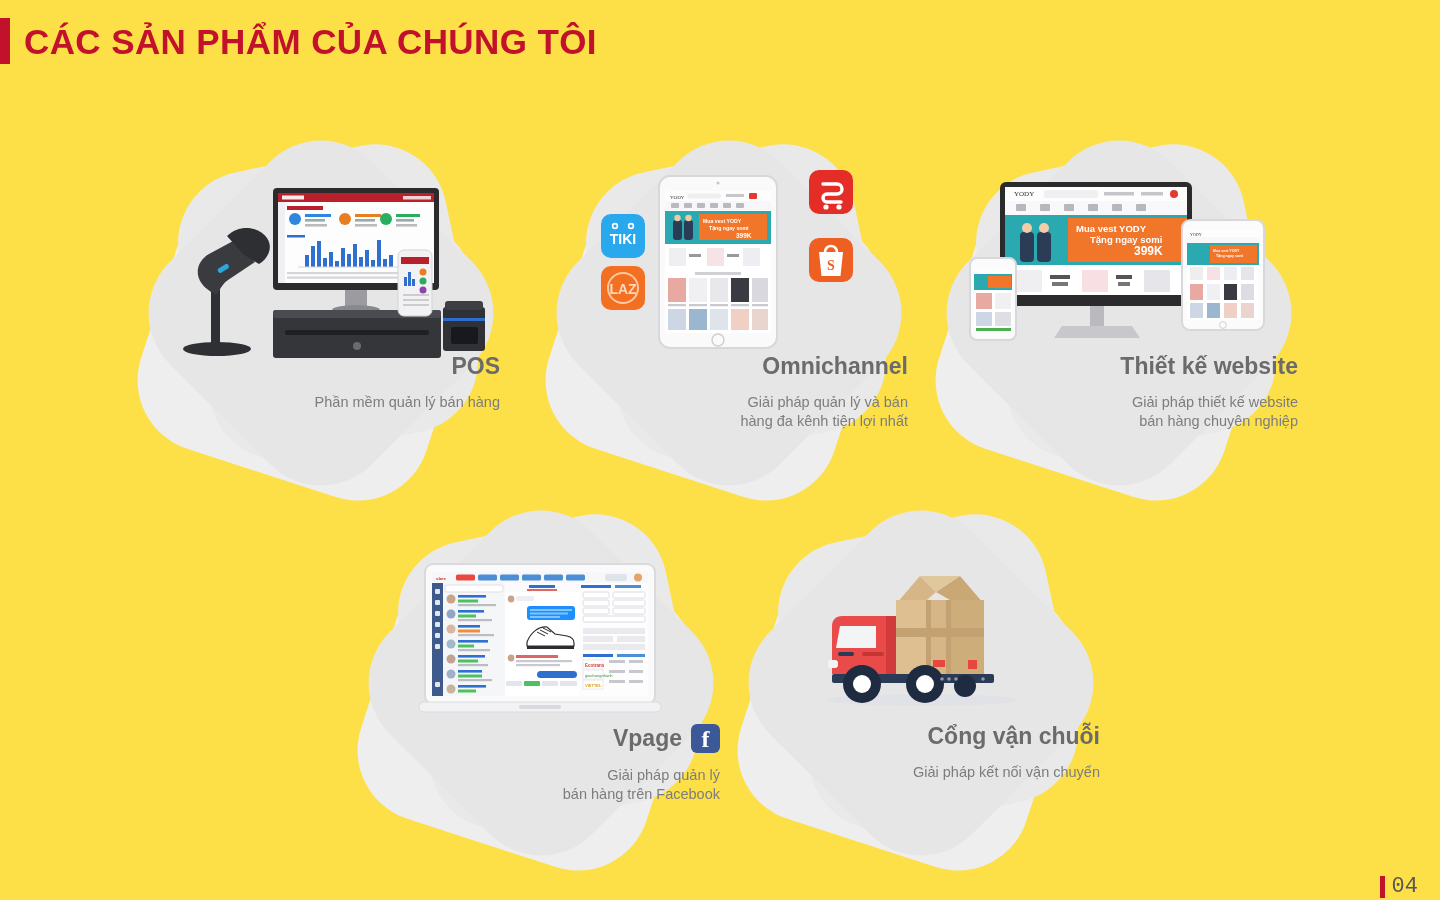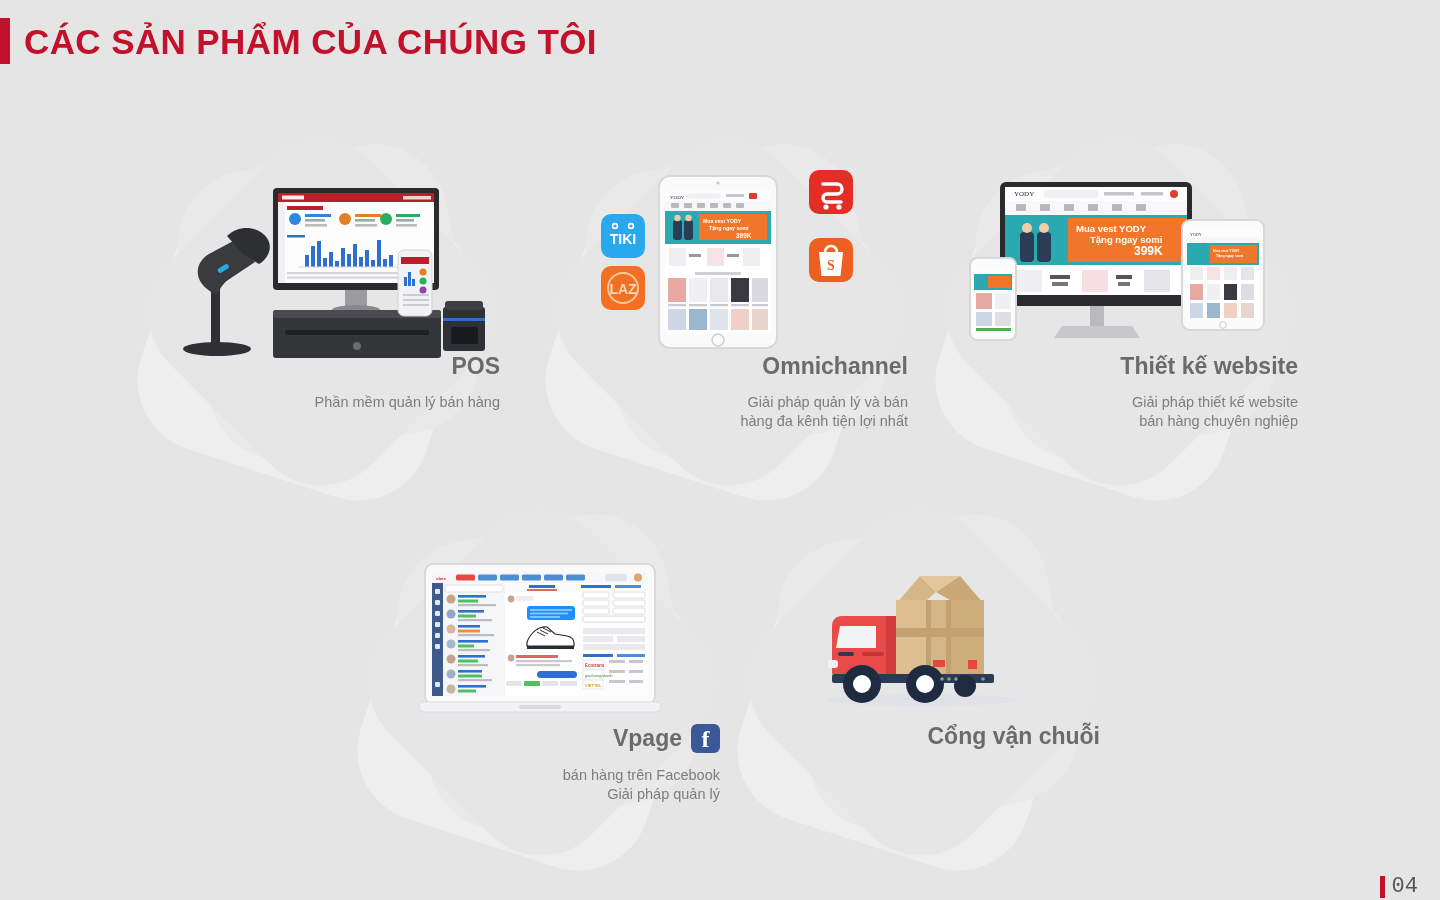--- a/index.html
+++ b/index.html
@@ -2,21 +2,21 @@
 <html><head>
 <meta charset="utf-8">
 <style>
   * { box-sizing: border-box; margin: 0; padding: 0; }
   html, body {
     width: 1440px; height: 900px;
     background: #ffffff;
     font-family: "Liberation Sans", sans-serif;
     overflow: hidden;
   }
-  .slide { position: relative; width: 1440px; height: 900px; background: #e5e5e5; }
+  .slide { position: relative; width: 1440px; height: 900px; background: #fde047; }
 
   
   .title-row {
     position: absolute; left: 0; top: 18px;
     display: flex; align-items: center;
   }
   .title-bar {
     width: 10px; height: 46px; background: #c2112b; margin-right: 14px;
   }
   .title-text {
@@ -575,22 +575,22 @@
         </g>
       </svg>
     </div>
 
     <div class="card-caption">
       <div class="card-title">
         <span>Vpage</span>
         <span class="fb-badge"></span>
       </div>
       <div class="card-desc">
+        <div>Giải pháp quản lý</div>
         <div>bán hàng trên Facebook</div>
-        <div>Giải pháp quản lý</div>
       </div>
     </div>
   </div>
 
   <div class="card" style="left:740px; top:510px;">
     <div class="blob">
       <i class="b2"></i>
         <i class="b3"></i>
         <i class="b1"></i>
     </div>
@@ -633,20 +633,21 @@
             <circle cx="183" cy="137" r="1.8"></circle>
           </g>
       </svg>
     </div>
 
     <div class="card-caption">
       <div class="card-title">
         <span>Cổng vận chuỗi</span>
       </div>
       <div class="card-desc">
+        <div>Giải pháp kết nối vận chuyển</div>
       </div>
     </div>
   </div>
 
   <div class="pagenum">
     <div class="pbar"></div>
     <div class="pnum">04</div>
   </div>
 
 </div>

